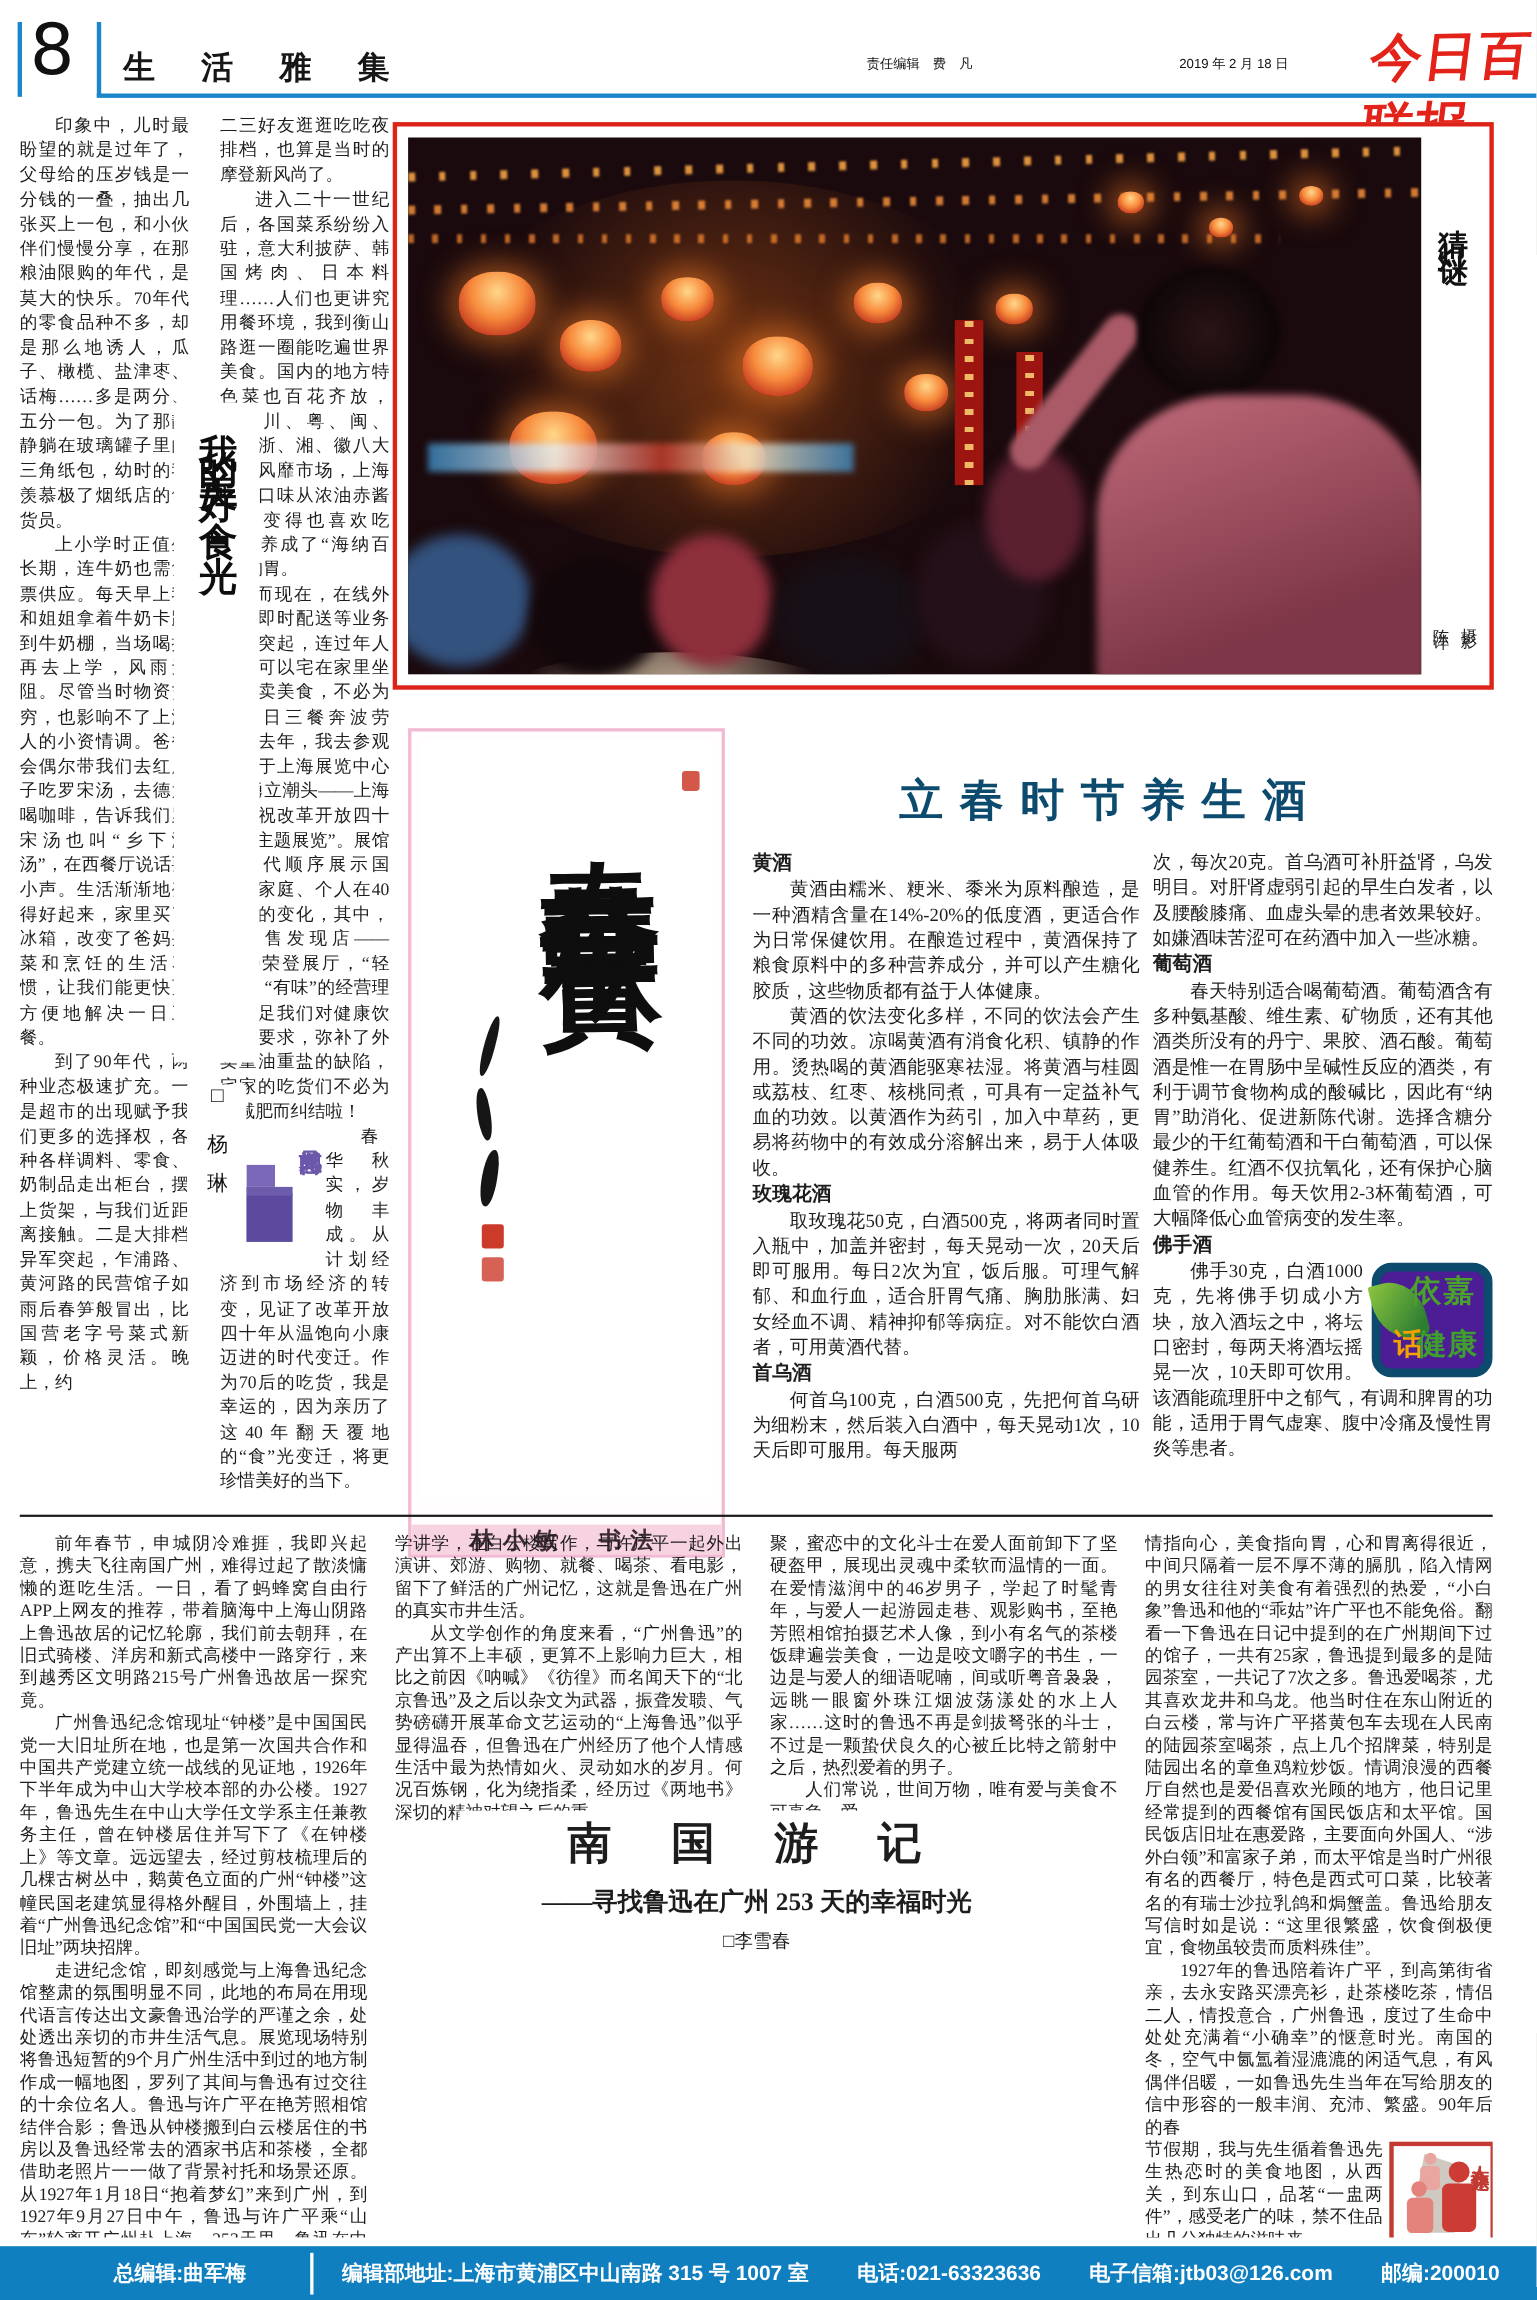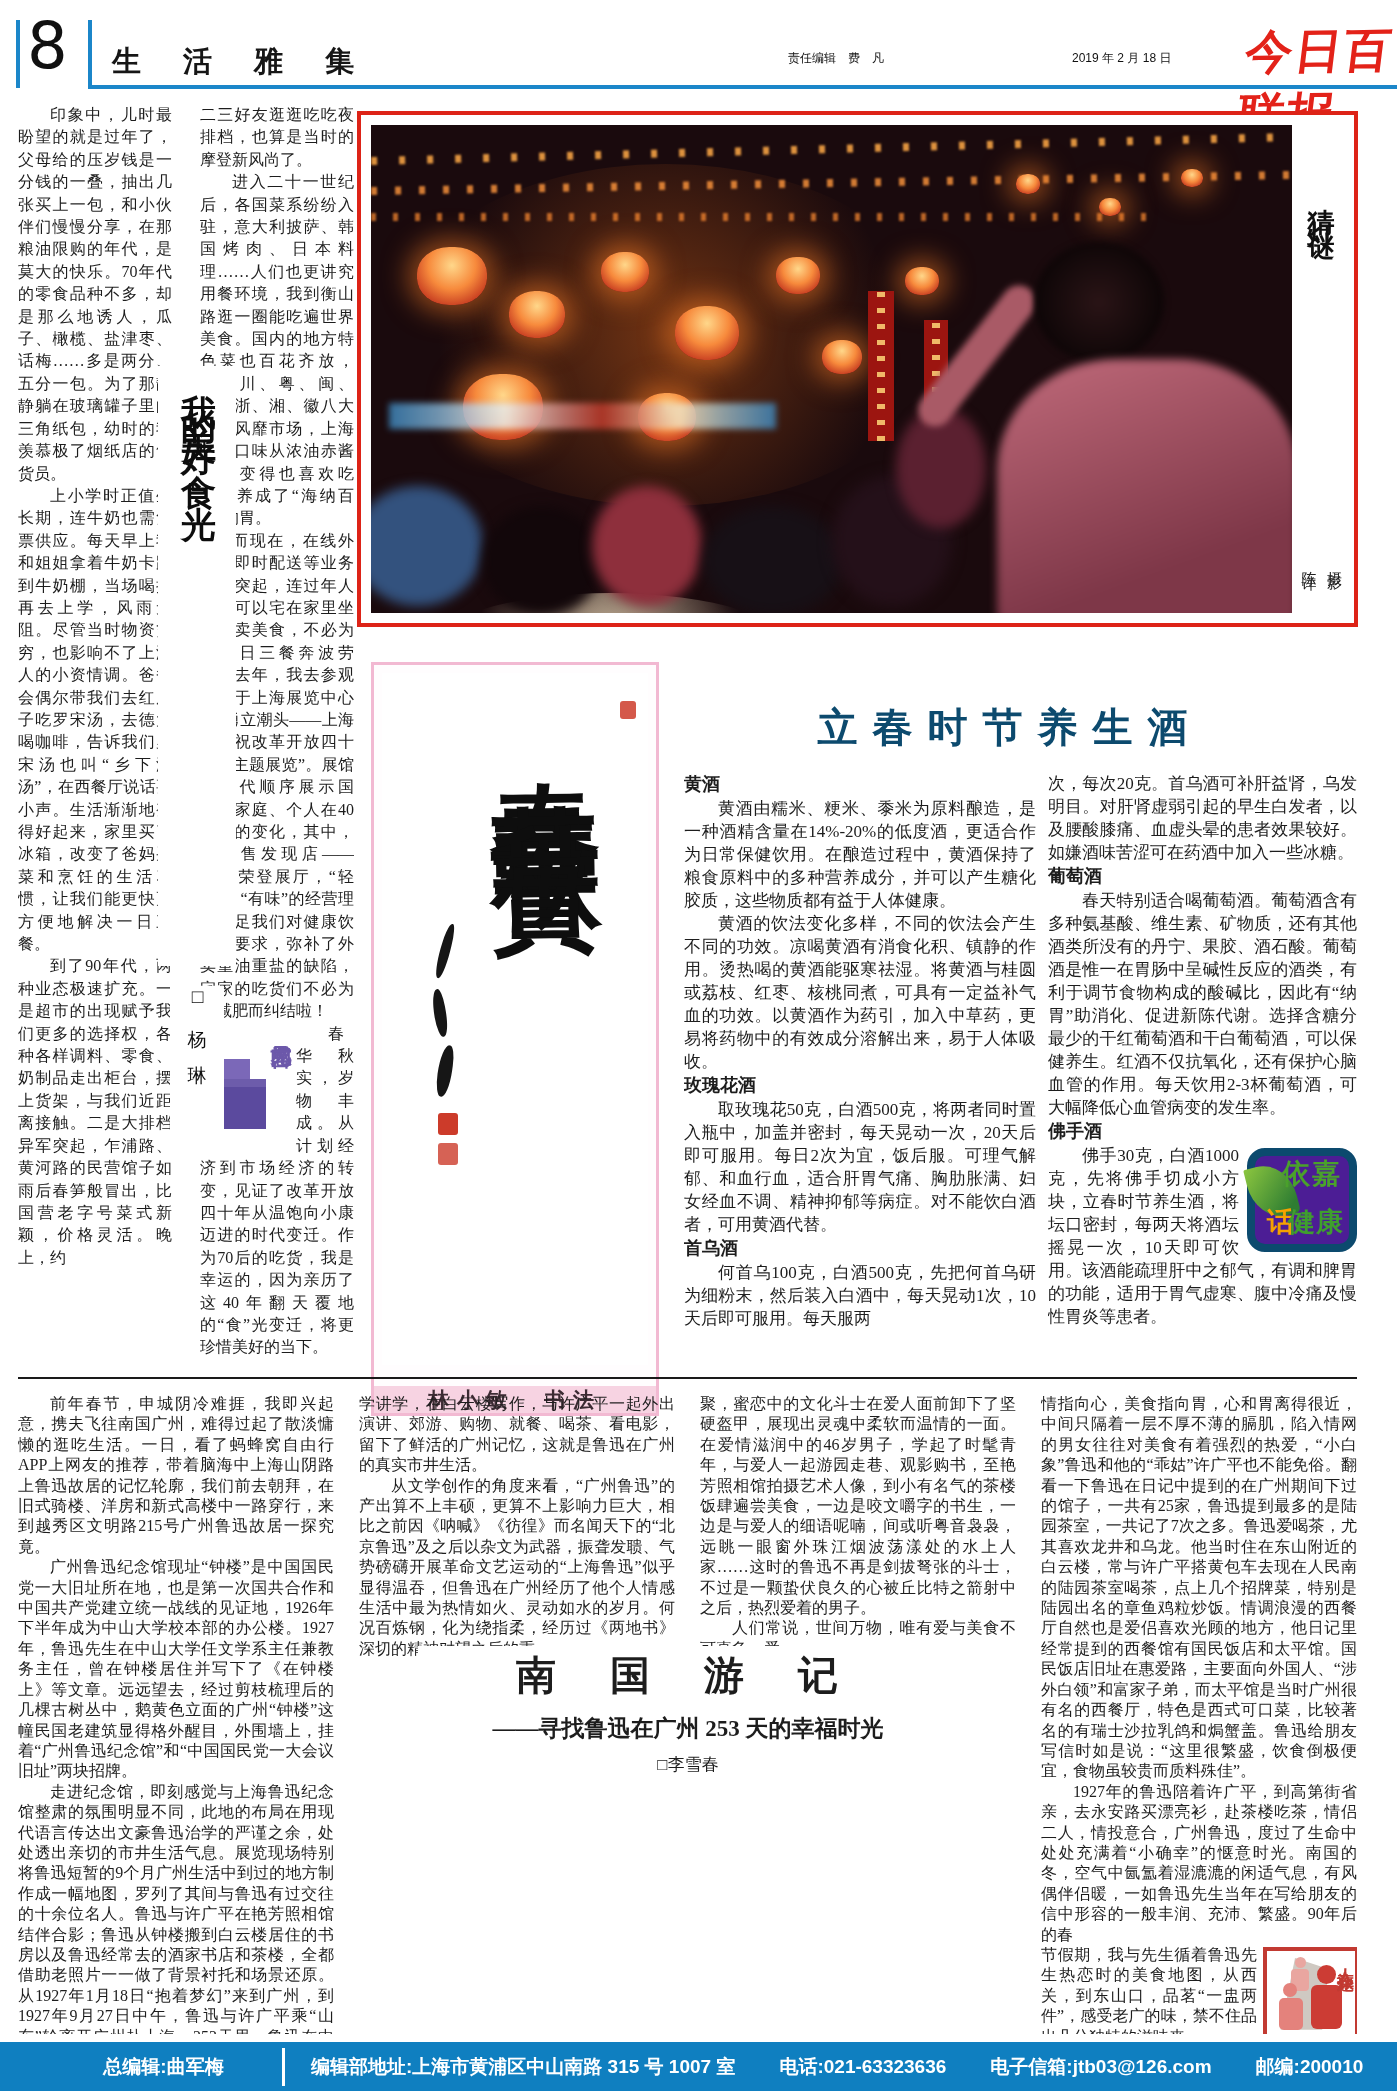--- a/index.html
+++ b/index.html
@@ -195,21 +195,21 @@
     <p>次，每次20克。首乌酒可补肝益肾，乌发明目。对肝肾虚弱引起的早生白发者，以及腰酸膝痛、血虚头晕的患者效果较好。如嫌酒味苦涩可在药酒中加入一些冰糖。</p>
     <p class="subhead">葡萄酒</p>
     <p class="para">春天特别适合喝葡萄酒。葡萄酒含有多种氨基酸、维生素、矿物质，还有其他酒类所没有的丹宁、果胶、酒石酸。葡萄酒是惟一在胃肠中呈碱性反应的酒类，有利于调节食物构成的酸碱比，因此有“纳胃”助消化、促进新陈代谢。选择含糖分最少的干红葡萄酒和干白葡萄酒，可以保健养生。红酒不仅抗氧化，还有保护心脑血管的作用。每天饮用2-3杯葡萄酒，可大幅降低心血管病变的发生率。</p>
     <p class="subhead">佛手酒</p>
     <div class="jk-badge">
       <div class="jk-leaf"></div>
       <span class="jk-w1">依嘉</span>
       <span class="jk-w2">话</span>
       <span class="jk-w3">健康</span>
     </div>
-    <p class="para">佛手30克，白酒1000克，先将佛手切成小方块，立春时节养生酒，将坛口密封，每两天将酒坛摇晃一次，10天即可饮用。该酒能疏理肝中之郁气，有调和脾胃的功能，适用于胃气虚寒、腹中冷痛及慢性胃炎等患者。</p>
+    <p class="para">佛手30克，白酒1000克，先将佛手切成小方块，放入酒坛之中，将坛口密封，每两天将酒坛摇晃一次，10天即可饮用。该酒能疏理肝中之郁气，有调和脾胃的功能，适用于胃气虚寒、腹中冷痛及慢性胃炎等患者。</p>
   </div>
 
   <div class="abs" style="left:18px;top:1377px;width:1339px;height:2px;background:#1a1a1a;"></div>
 
   <div class="abs" style="left:18px;top:1394px;width:1339px;height:640px;">
     <div class="tr-col just" style="left:0;">
       <p class="para">前年春节，申城阴冷难捱，我即兴起意，携夫飞往南国广州，难得过起了散淡慵懒的逛吃生活。一日，看了蚂蜂窝自由行APP上网友的推荐，带着脑海中上海山阴路上鲁迅故居的记忆轮廓，我们前去朝拜，在旧式骑楼、洋房和新式高楼中一路穿行，来到越秀区文明路215号广州鲁迅故居一探究竟。</p>
       <p class="para">广州鲁迅纪念馆现址“钟楼”是中国国民党一大旧址所在地，也是第一次国共合作和中国共产党建立统一战线的见证地，1926年下半年成为中山大学校本部的办公楼。1927年，鲁迅先生在中山大学任文学系主任兼教务主任，曾在钟楼居住并写下了《在钟楼上》等文章。远远望去，经过剪枝梳理后的几棵古树丛中，鹅黄色立面的广州“钟楼”这幢民国老建筑显得格外醒目，外围墙上，挂着“广州鲁迅纪念馆”和“中国国民党一大会议旧址”两块招牌。</p>
       <p class="para">走进纪念馆，即刻感觉与上海鲁迅纪念馆整肃的氛围明显不同，此地的布局在用现代语言传达出文豪鲁迅治学的严谨之余，处处透出亲切的市井生活气息。展览现场特别将鲁迅短暂的9个月广州生活中到过的地方制作成一幅地图，罗列了其间与鲁迅有过交往的十余位名人。鲁迅与许广平在艳芳照相馆结伴合影；鲁迅从钟楼搬到白云楼居住的书房以及鲁迅经常去的酒家书店和茶楼，全都借助老照片一一做了背景衬托和场景还原。从1927年1月18日“抱着梦幻”来到广州，到1927年9月27日中午，鲁迅与许广平乘“山东”轮离开广州赴上海，253天里，鲁迅在中山大</p>
     </div>

